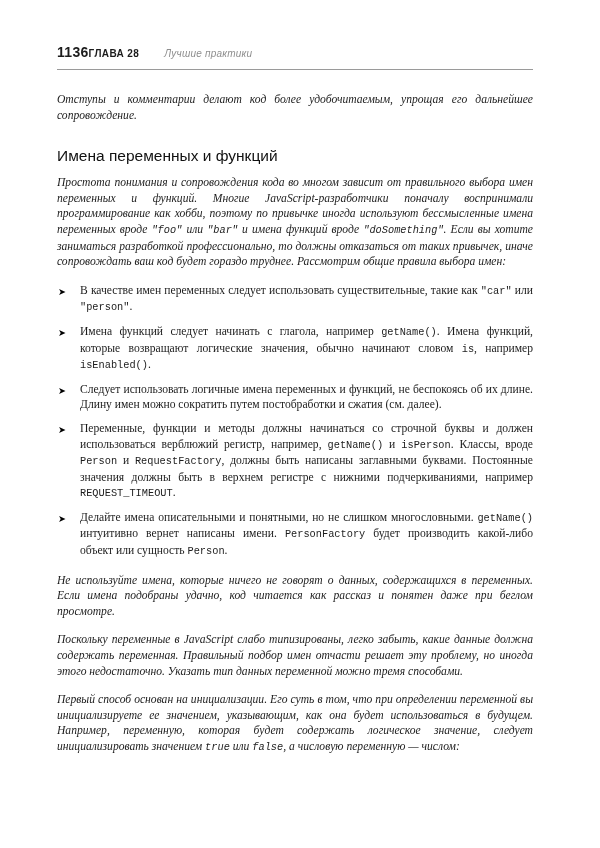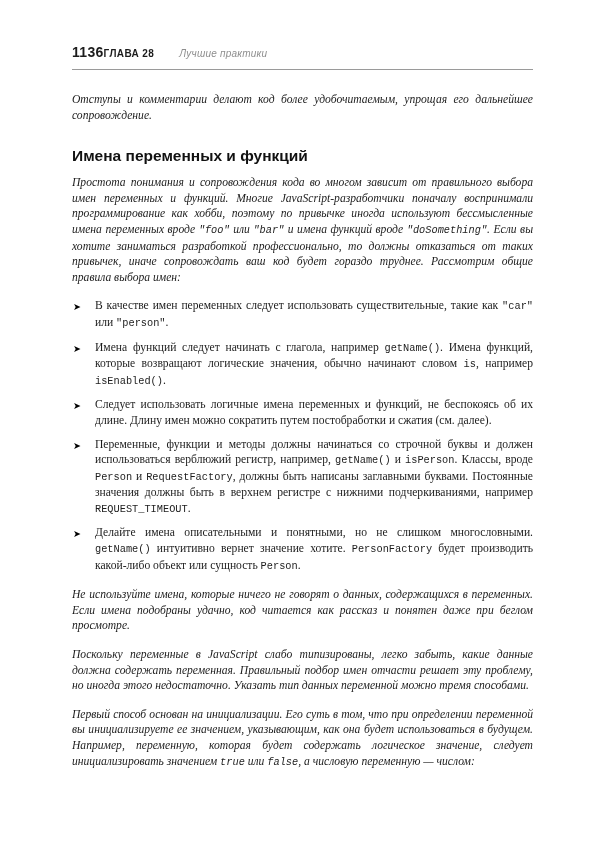--- a/index.html
+++ b/index.html
@@ -8,21 +8,21 @@
     height: 848px;
     background: #ffffff;
     color: #1c1c1c;
     font-family: "Liberation Serif", serif;
     overflow: hidden;
   }
   .page {
     box-sizing: border-box;
     width: 600px;
     height: 848px;
-    padding: 44px 67px 30px 72px;
+    padding: 44px 67px 30px 57px;
   }
   
   .running-head {
     display: flex;
     align-items: baseline;
     font-family: "Liberation Sans", sans-serif;
     border-bottom: 1px solid #9a9a9a;
     padding-bottom: 9px;
   }
   .page-number {
@@ -47,21 +47,21 @@
   p.para {
     font-size: 11.6px;
     line-height: 15.6px;
     text-align: justify;
     margin: 0 0 13px 0;
     font-style: italic;
   }
   h2.section-heading {
     font-family: "Liberation Sans", sans-serif;
     font-size: 15.5px;
-    font-weight: bold;
+    font-weight: normal;
     margin: 24px 0 10px 0;
     color: #111;
   }
   ul.bullet-list {
     list-style: none;
     margin: 2px 0 13px 0;
     padding: 0;
   }
   ul.bullet-list li {
     position: relative;
@@ -115,21 +115,21 @@
       <li>
         <span class="bullet-marker">➤</span>
         <span><span>Следует использовать логичные имена переменных и функций, не беспокоясь об их длине. Длину имен можно сократить путем постобработки и сжатия (см. далее).</span></span>
       </li>
       <li>
         <span class="bullet-marker">➤</span>
         <span><span>Переменные, функции и методы должны начинаться со строчной буквы и должен использоваться верблюжий регистр, например, </span><span class="code">getName()</span><span> и </span><span class="code">isPerson</span><span>. Классы, вроде </span><span class="code">Person</span><span> и </span><span class="code">RequestFactory</span><span>, должны быть написаны заглавными буквами. Постоянные значения должны быть в верхнем регистре с нижними подчеркиваниями, например </span><span class="code">REQUEST_TIMEOUT</span><span>.</span></span>
       </li>
       <li>
         <span class="bullet-marker">➤</span>
-        <span><span>Делайте имена описательными и понятными, но не слишком многословными. </span><span class="code">getName()</span><span> интуитивно вернет значение хотите. </span><span class="code">PersonFactory</span><span> будет производить какой-либо объект или сущность </span><span class="code">Person</span><span>.</span></span>
+        <span><span>Делайте имена описательными и понятными, но не слишком многословными. </span><span class="code">getName()</span><span> интуитивно вернет написаны имени. </span><span class="code">PersonFactory</span><span> будет производить какой-либо объект или сущность </span><span class="code">Person</span><span>.</span></span>
       </li>
     </ul>
 
     <p class="para"><span>Не используйте имена, которые ничего не говорят о данных, содержащихся в переменных. Если имена подобраны удачно, код читается как рассказ и понятен даже при беглом просмотре.</span></p>
 
 
     <p class="para"><span>Поскольку переменные в JavaScript слабо типизированы, легко забыть, какие данные должна содержать переменная. Правильный подбор имен отчасти решает эту проблему, но иногда этого недостаточно. Указать тип данных переменной можно тремя способами.</span></p>
 
     <p class="para"><span>Первый способ основан на инициализации. Его суть в том, что при определении переменной вы инициализируете ее значением, указывающим, как она будет использоваться в будущем. Например, переменную, которая будет содержать логическое значение, следует инициализировать значением </span><span class="code">true</span><span> или </span><span class="code">false</span><span>, а числовую переменную — числом:</span></p>
 

